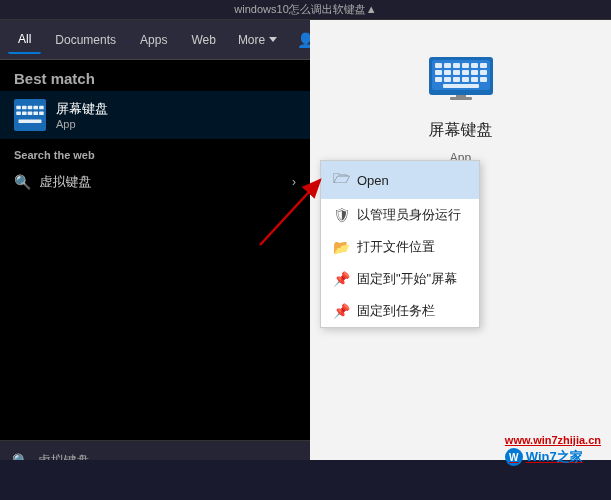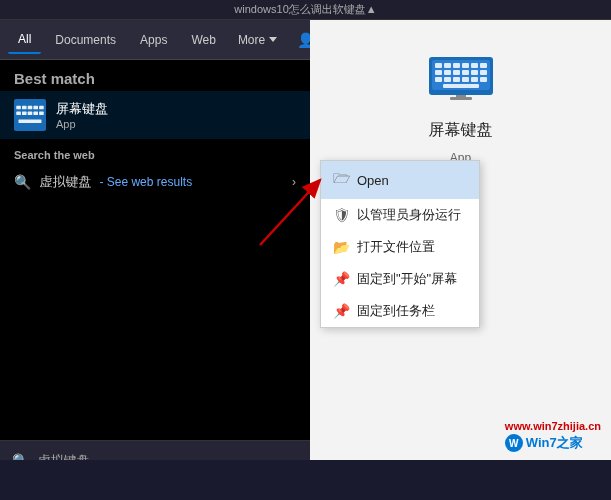--- a/index.html
+++ b/index.html
@@ -278,27 +278,28 @@
       left: 250px;
       width: 90px;
       height: 80px;
       pointer-events: none;
       z-index: 200;
     }
 
     
     .watermark {
       position: absolute;
-      bottom: 48px;
+      bottom: 34px;
       right: 10px;
       font-size: 11px;
       color: #c00;
       font-weight: bold;
       text-align: left;
       z-index: 300;
+      text-decoration: underline;
     }
 
     .watermark-logo {
       display: flex;
       align-items: center;
       gap: 3px;
       margin-top: 2px;
     }
 
     .watermark-logo-icon {
@@ -405,21 +406,20 @@
         <span class="match-name">屏幕键盘</span>
         <span class="match-type">App</span>
       </div>
     </div>
 
     <div class="web-search-section">
       <div class="web-search-label">Search the web</div>
       <div class="web-search-item">
         <span class="web-search-icon">🔍</span>
         <span>虚拟键盘</span>
-        <span class="web-see-results">- See web results</span>
         <span class="web-arrow">›</span>
       </div>
     </div>
   </div>
 
   <div class="search-bar-bottom">
     <span class="search-bar-icon">🔍</span>
     <span class="search-bar-text">虚拟键盘</span>
   </div>
 </div>

